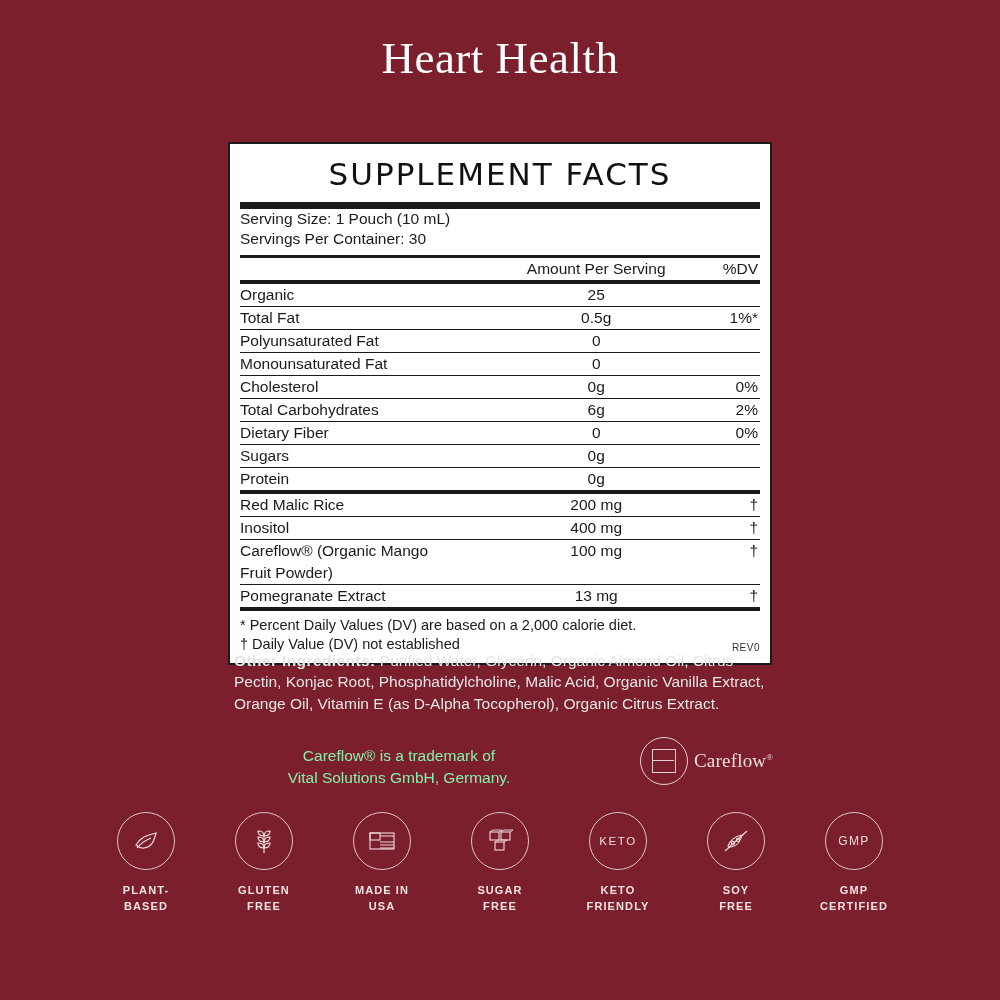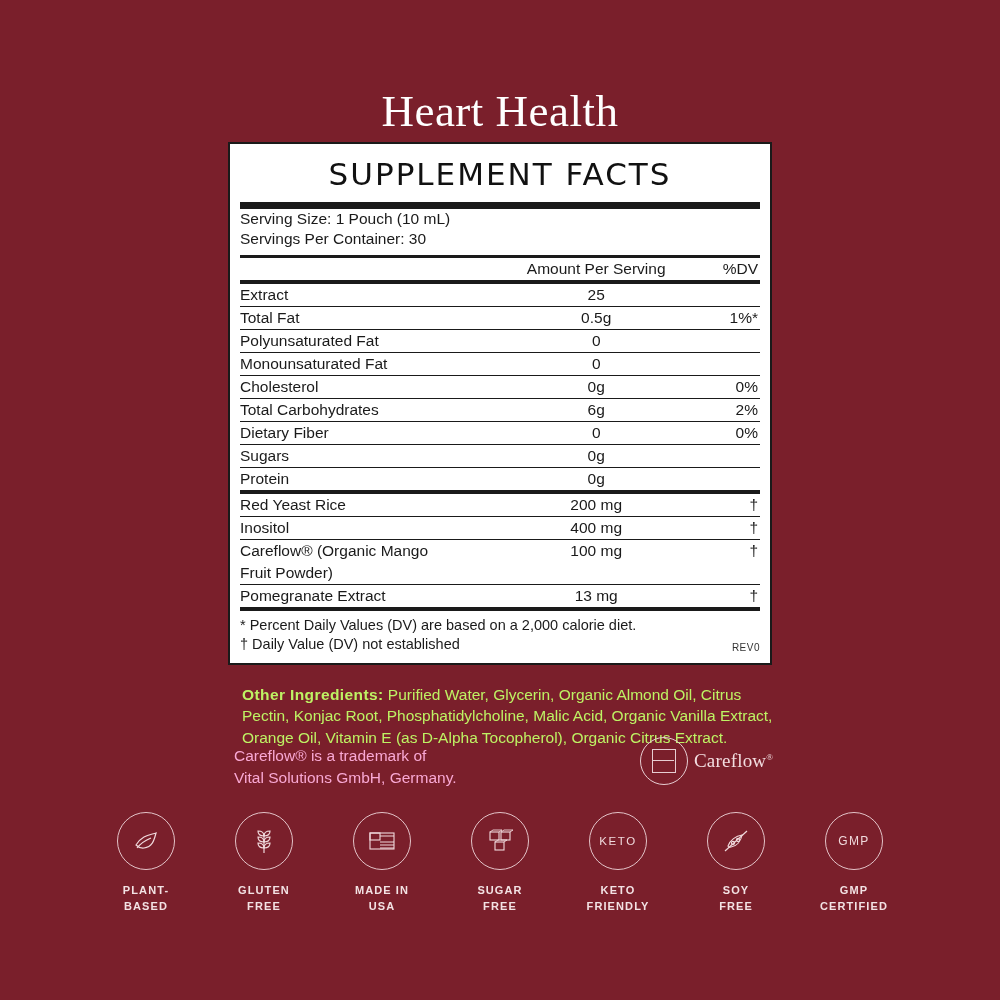--- a/index.html
+++ b/index.html
@@ -18,21 +18,21 @@
 
   
   .page-title {
     text-align: center;
     font-family: "Liberation Serif", serif;
     font-size: 45px;
     font-weight: 400;
     letter-spacing: 0.5px;
     color: #ffffff;
     margin: 0;
-    padding-top: 87px;
+    padding-top: 34px;
     line-height: 1.1;
   }
 
   
   .facts-panel {
     position: absolute;
     left: 228px;
     top: 142px;
     width: 544px;
     background: #ffffff;
@@ -96,37 +96,37 @@
     bottom: 0;
     font-size: 10px;
     color: #333;
     letter-spacing: 0.5px;
   }
 
   
   .other-ing {
     position: absolute;
     left: 234px;
-    top: 684px;
+    top: 650px;
     width: 534px;
     font-size: 15.5px;
     line-height: 1.38;
-    color: #bef264;
-    margin-left: 8px;
+    color: #e5e5e5;
   }
   .other-ing b { font-weight: 700; letter-spacing: 0.4px;}
 
   .trademark {
     position: absolute;
     left: 234px;
     top: 745px;
     width: 330px;
     font-size: 15.5px;
     line-height: 1.42;
-    color: #f9a8d4;
+    color: #86efac;
+    text-align: center;
   }
 
   
   .careflow-logo {
     position: absolute;
     left: 640px;
     top: 735px;
     width: 130px;
     height: 52px;
     display: flex;
@@ -234,21 +234,21 @@
         <td class="amt">Amount Per Serving</td>
         <td class="dv">%DV</td>
       </tr>
     </tbody>
   </table>
   <div class="rule-med"></div>
 
   <table class="facts">
     <tbody>
       <tr>
-        <td class="name">Extract</td>
+        <td class="name">Organic</td>
         <td class="amt">25</td>
         <td class="dv"></td>
       </tr>
       <tr>
         <td class="name">Total Fat</td>
         <td class="amt">0.5g</td>
         <td class="dv">1%*</td>
       </tr>
       <tr>
         <td class="name indent1">Polyunsaturated Fat</td>
@@ -285,21 +285,21 @@
         <td class="amt">0g</td>
         <td class="dv"></td>
       </tr>
     </tbody>
   </table>
   <div class="rule-med"></div>
 
   <table class="facts">
     <tbody>
       <tr>
-        <td class="name">Red Yeast Rice</td>
+        <td class="name">Red Malic Rice</td>
         <td class="amt">200 mg</td>
         <td class="dv">†</td>
       </tr>
       <tr>
         <td class="name">Inositol</td>
         <td class="amt">400 mg</td>
         <td class="dv">†</td>
       </tr>
       <tr class="no-rule">
         <td class="name">Careflow® (Organic Mango</td>

